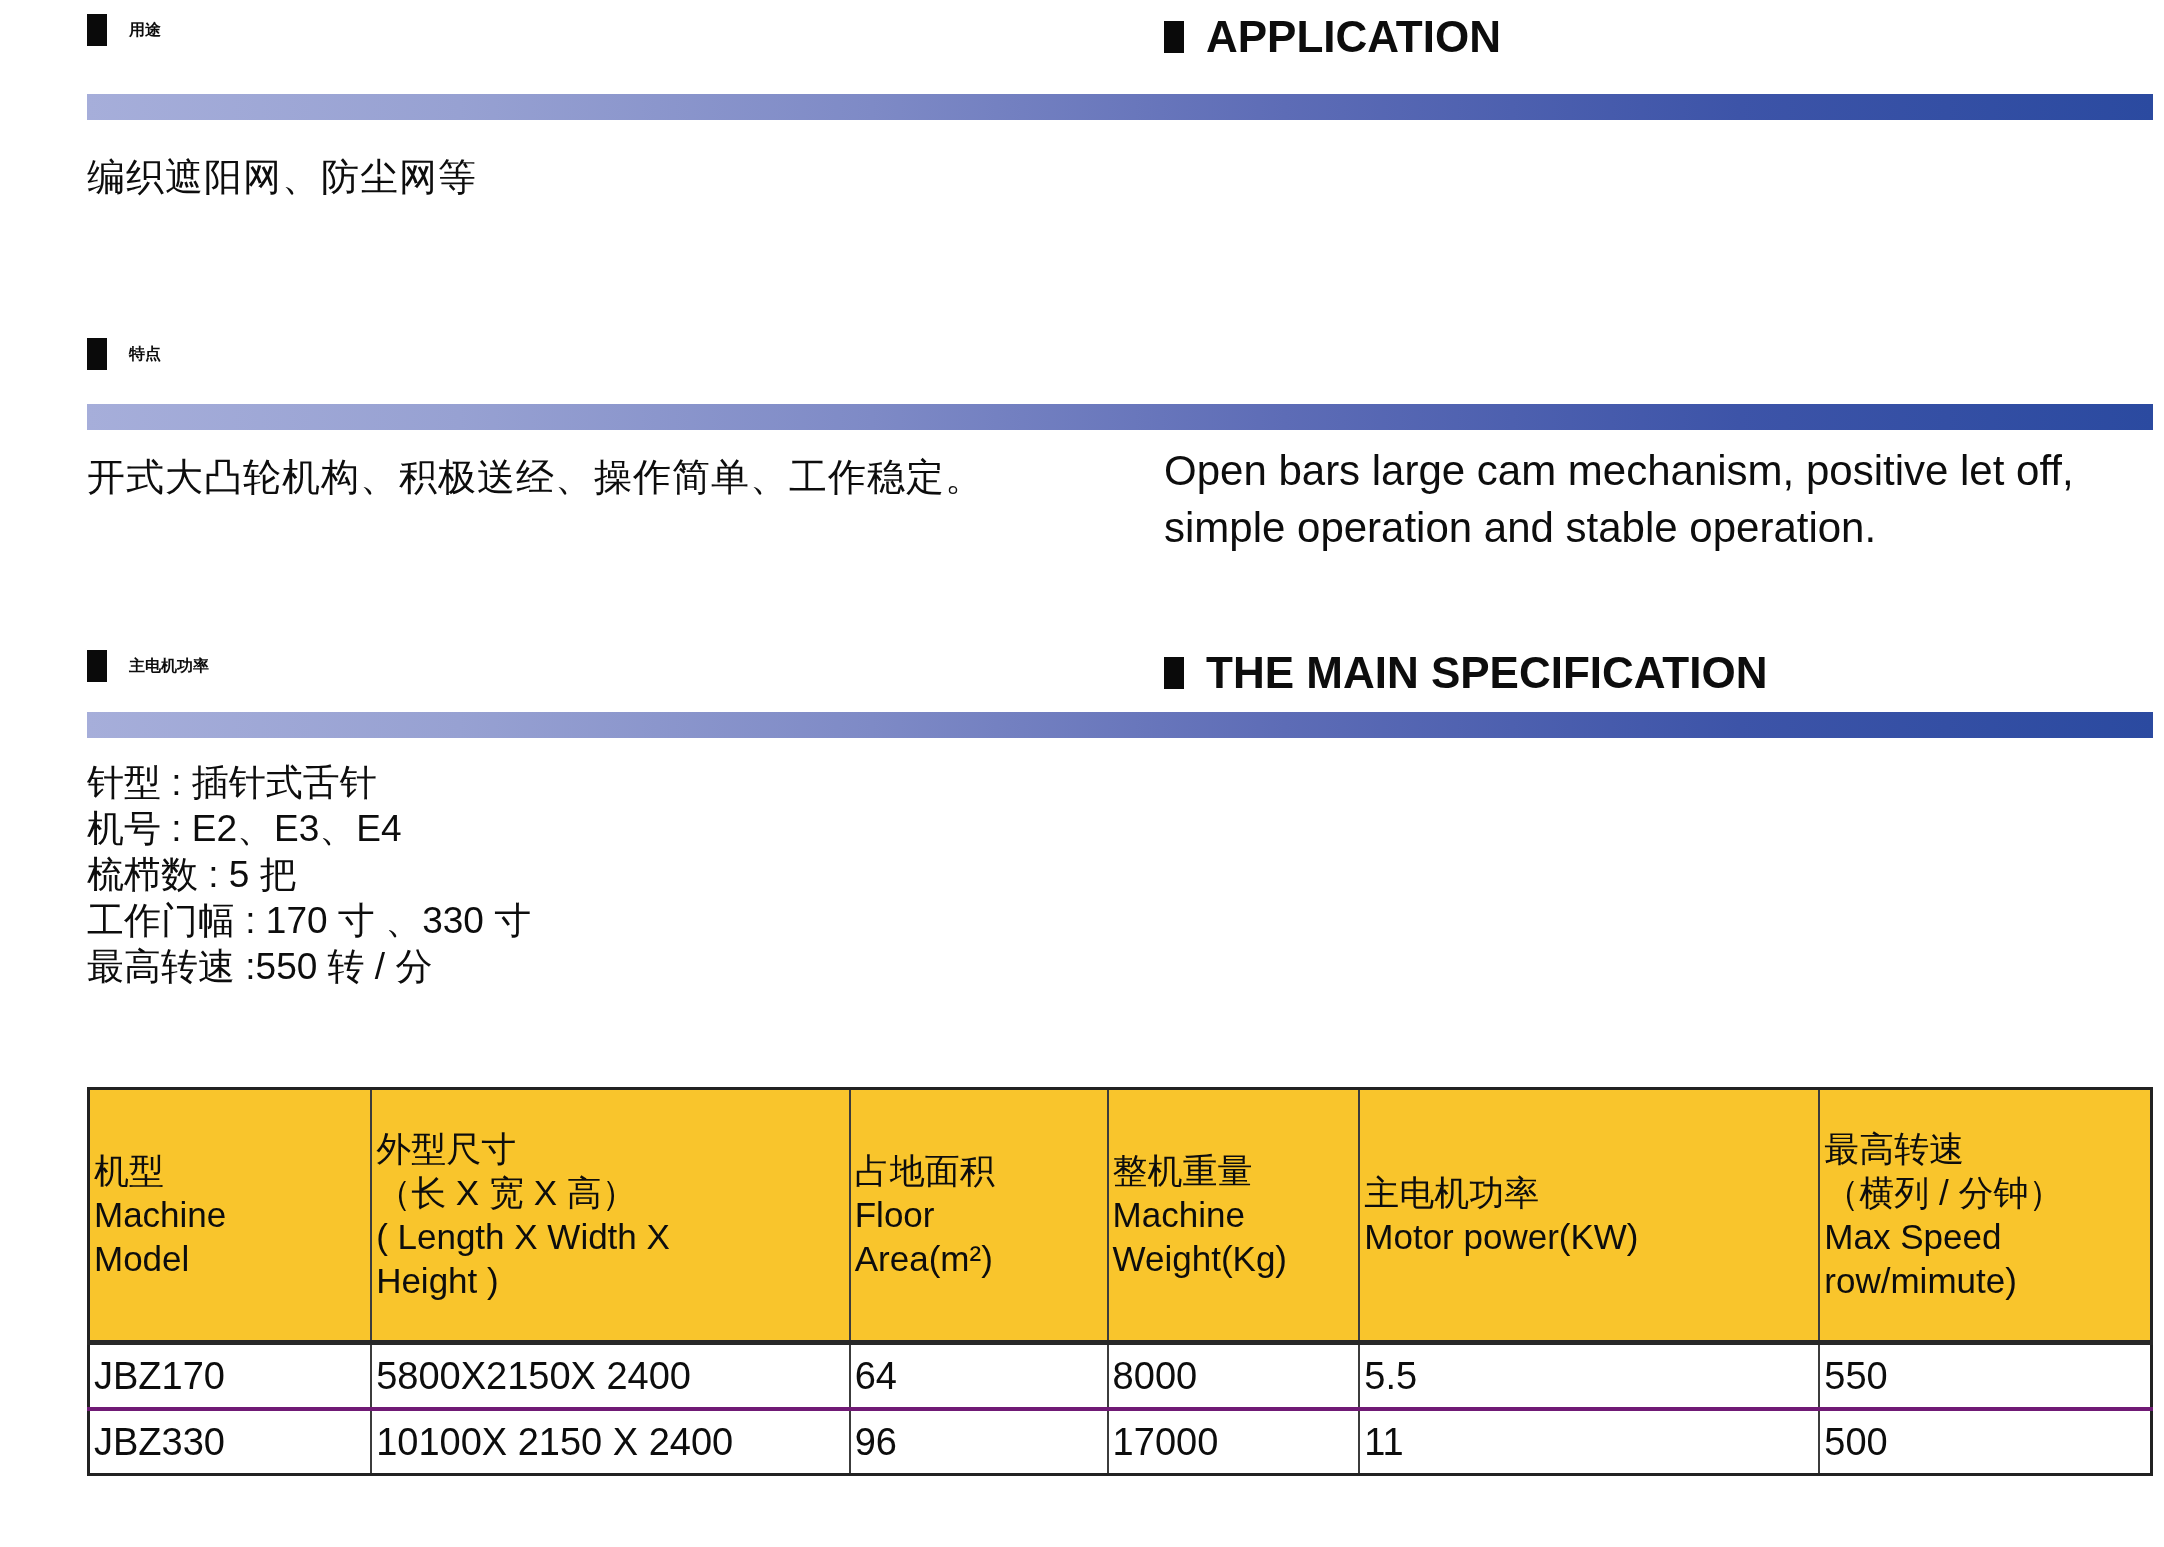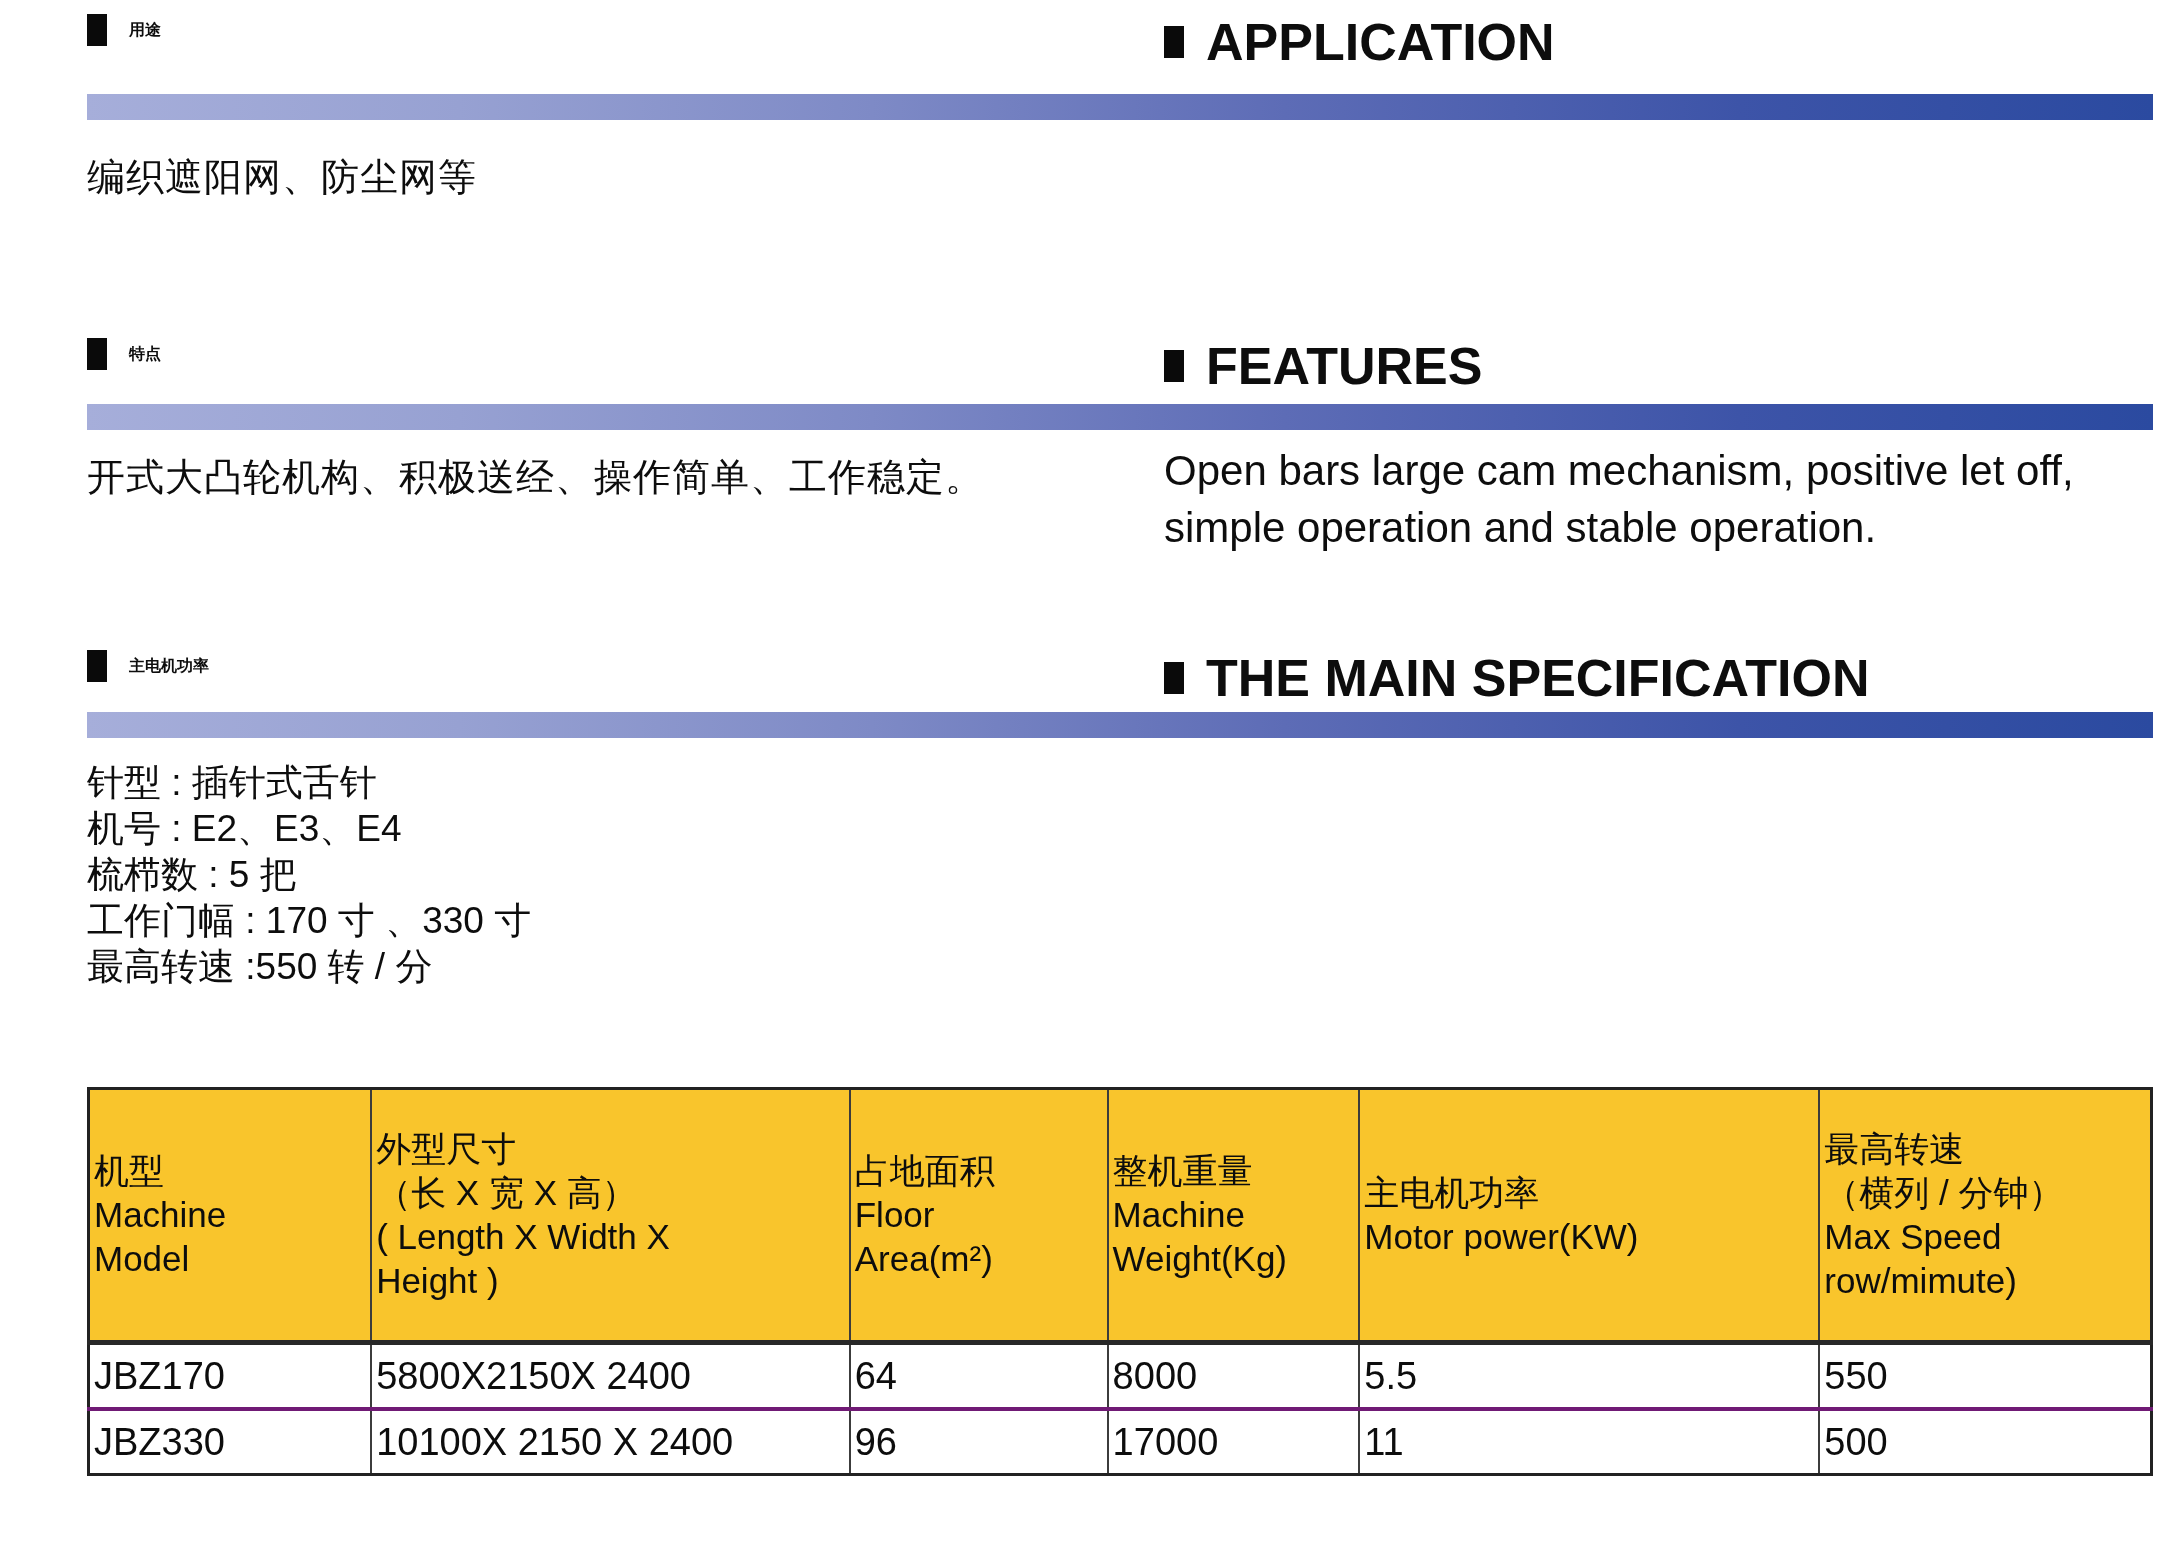--- a/index.html
+++ b/index.html
@@ -9,21 +9,21 @@
     background:#ffffff;
     font-family:Liberation Sans, sans-serif;
     color:#0d0d0d;
     overflow:hidden;
     margin-left:32px;
   }
   .abs{position:absolute;}
   
   .sec-head{display:flex;align-items:center;gap:22px;font-weight:bold;white-space:nowrap;}
   .bullet{flex:0 0 auto;width:20px;height:32px;background:#0a0a0a;}
-  .head-en{font-size:52px;letter-spacing:0px;}
+  .head-en{font-size:44px;letter-spacing:0px;}
   
   .bar{
     left:55px;width:2066px;height:26px;
     background:linear-gradient(90deg,#a6aeda 0%,#97a1d2 18%,#7e8ac6 38%,#5d6cb6 58%,#3d54a8 80%,#2b4aa0 100%);
   }
   
   .body-zh{font-size:38px;letter-spacing:1px;white-space:nowrap;}
   .body-en{font-size:42px;line-height:57px;width:1010px;}
   .spec-zh{font-size:37px;line-height:46px;white-space:pre-line;}
   .spec-en{font-size:38px;line-height:45px;white-space:pre-line;}
@@ -69,24 +69,20 @@
   <div class="abs colR sec-head" style="top:12px;">
     <span class="bullet"></span>
     <span class="head-en">APPLICATION</span>
   </div>
   <div class="abs bar" style="top:94px;"></div>
   <div class="abs colL body-zh" style="top:152px;">编织遮阳网、防尘网等</div>
 
   <div class="abs colL sec-head" style="top:338px;">
     <span class="bullet"></span>
     <span>特点</span>
-  </div>
-  <div class="abs colR sec-head" style="top:336px;">
-    <span class="bullet"></span>
-    <span class="head-en">FEATURES</span>
   </div>
   <div class="abs bar" style="top:404px;"></div>
   <div class="abs colL body-zh" style="top:452px;">开式大凸轮机构、积极送经、操作简单、工作稳定。</div>
   <div class="abs colR body-en" style="top:442px;">Open bars large cam mechanism, positive let off, simple operation and stable operation.</div>
 
   <div class="abs colL sec-head" style="top:650px;">
     <span class="bullet"></span>
     <span>主电机功率</span>
   </div>
   <div class="abs colR sec-head" style="top:648px;">

